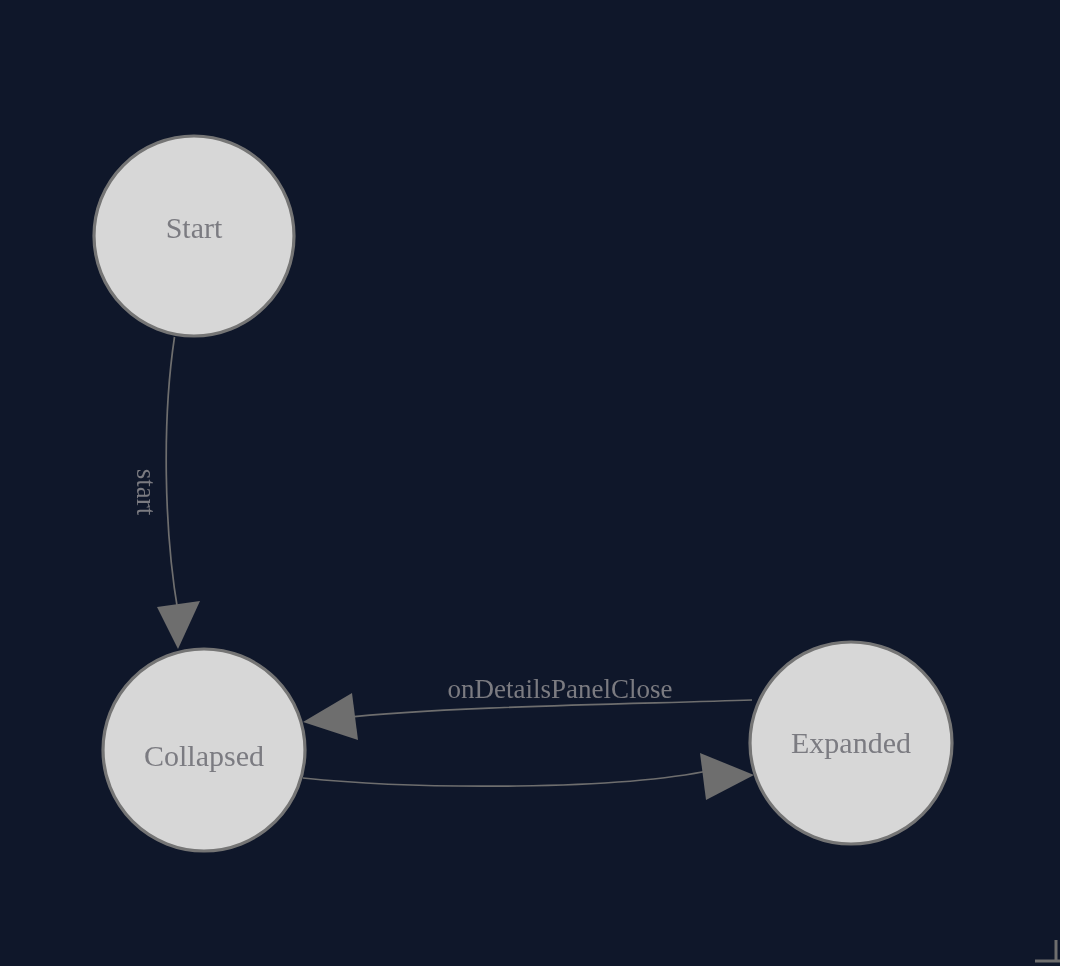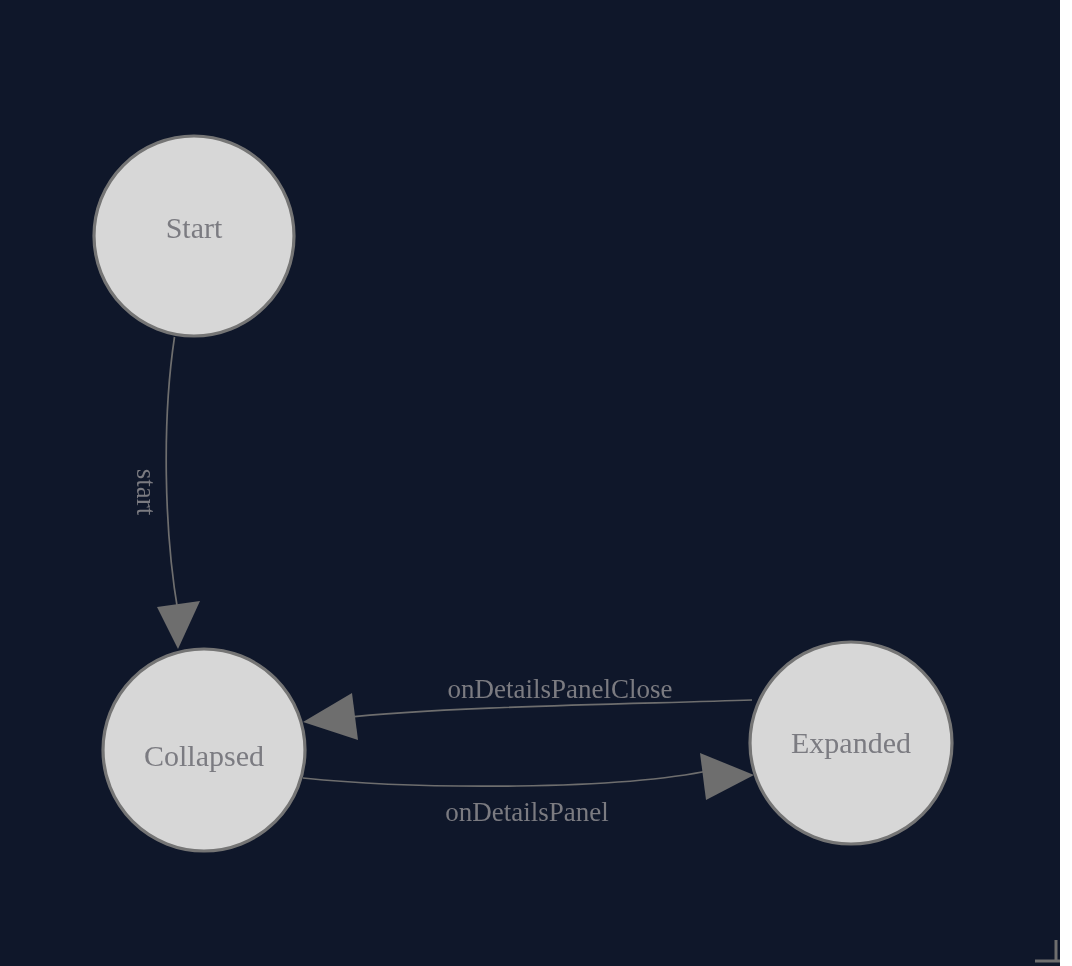--- a/index.html
+++ b/index.html
@@ -103,15 +103,14 @@
   <div class="node-label" style="left:194px; top:228px;">Start</div>
 
   <div class="node-label" style="left:204px; top:732px;margin-top:24px;">Collapsed</div>
 
   <div class="node-label" style="left:851px; top:743px;">Expanded</div>
 
   <div class="edge-label rotated-cw" style="left:145px; top:492px;">start</div>
 
   <div class="edge-label" style="left:527px; top:689px;margin-left:33px;">onDetailsPanelClose</div>
 
-  <div class="edge-label" style="left:527px; top:812px;">onDetailsPanel</div>
 
 </div>
 
 </body></html>

